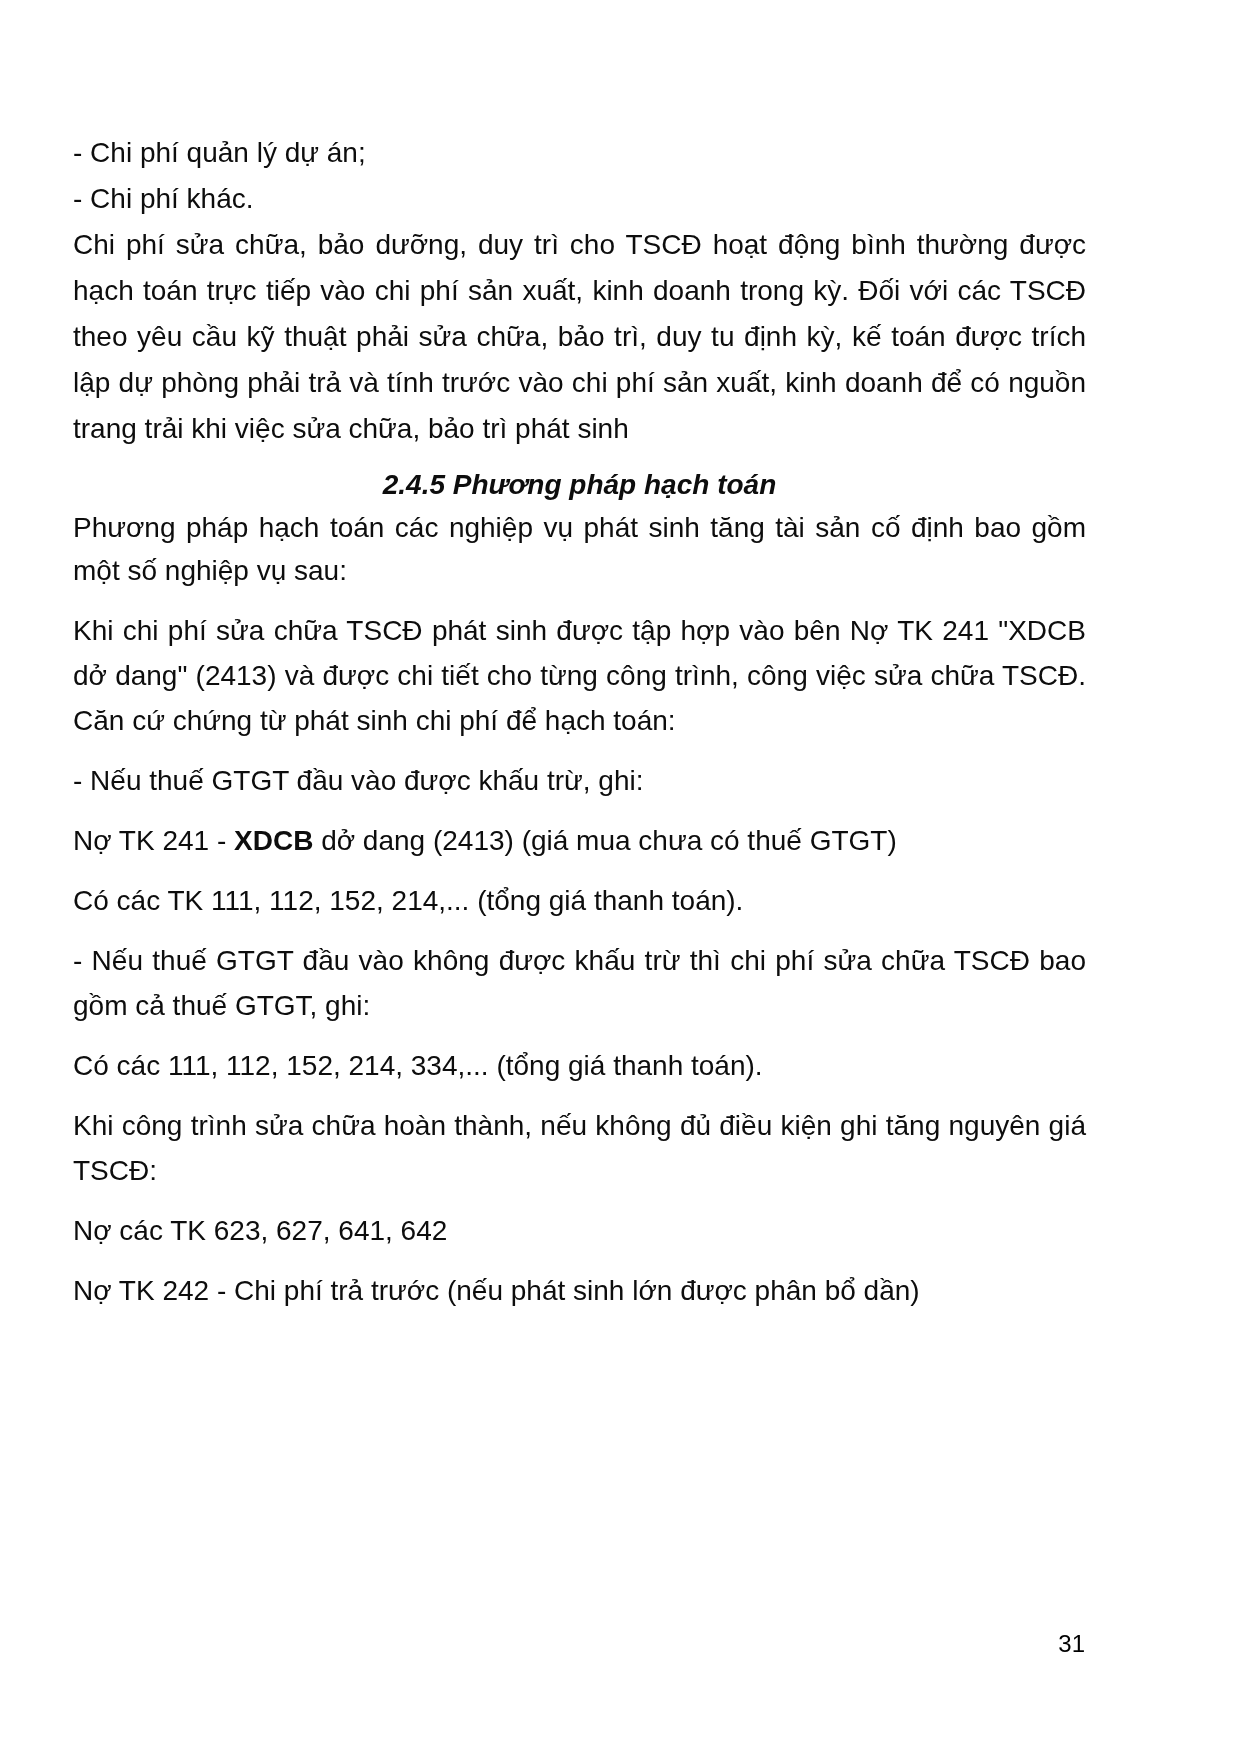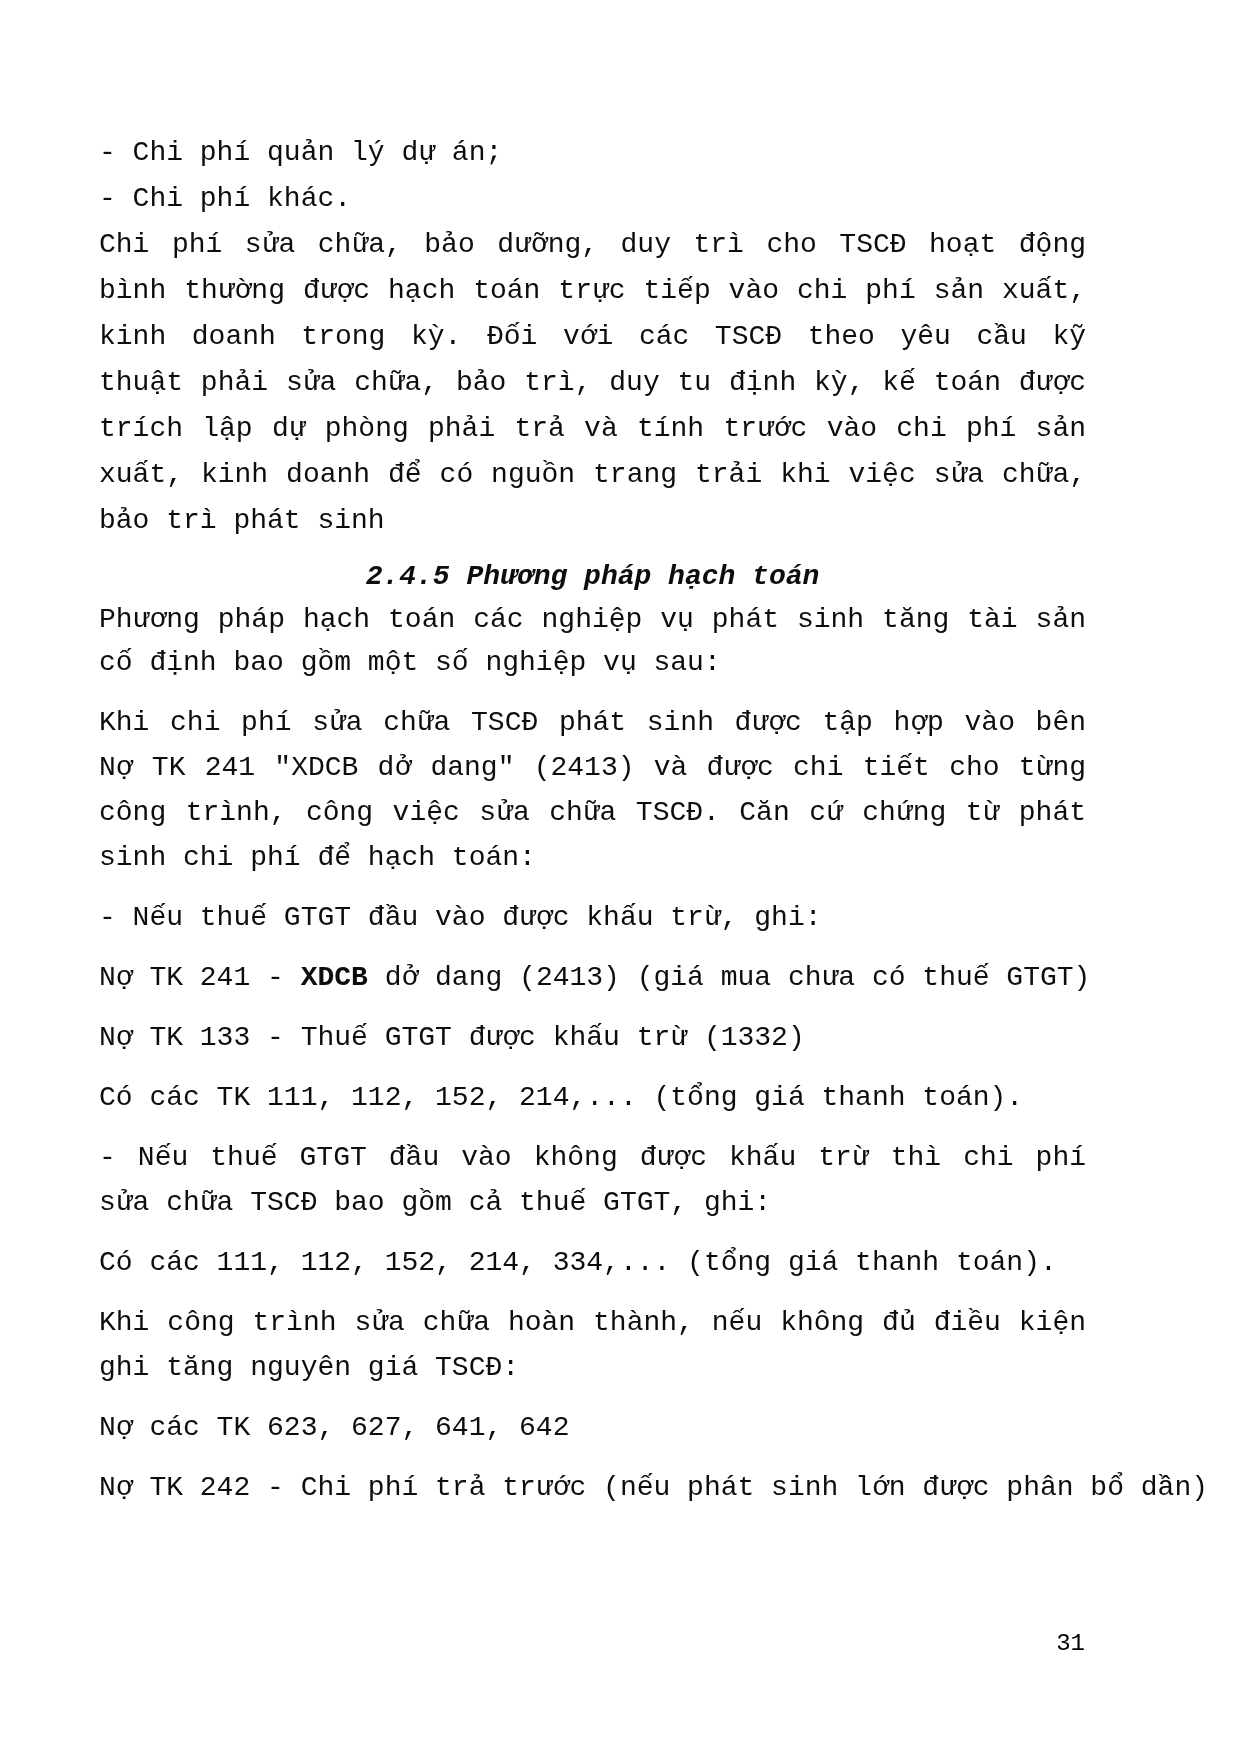--- a/index.html
+++ b/index.html
@@ -6,24 +6,24 @@
     margin: 0;
     padding: 0;
     background: #ffffff;
   }
   .page {
     position: relative;
     width: 1240px;
     height: 1754px;
     background: #ffffff;
     color: #0d0d0d;
-    font-family: Liberation Mono, monospace;
+    font-family: Liberation Sans, sans-serif;
     font-size: 28px;
     box-sizing: border-box;
-    padding: 130px 154px 0 99px;
+    padding: 130px 154px 0 73px;
     overflow: hidden;
   }
   .page p {
     margin: 0;
   }
   .item {
     line-height: 46px;
     text-align: left;
   }
   .para-tight {
@@ -78,21 +78,20 @@
   <p class="heading">2.4.5 Phương pháp hạch toán</p>
 
   <p class="para-first">Phương pháp hạch toán các nghiệp vụ phát sinh tăng tài sản cố định bao gồm một số nghiệp vụ sau:</p>
 
   <p class="para">Khi chi phí sửa chữa TSCĐ phát sinh được tập hợp vào bên Nợ TK 241 "XDCB dở dang" (2413) và được chi tiết cho từng công trình, công việc sửa chữa TSCĐ. Căn cứ chứng từ phát sinh chi phí để hạch toán:</p>
 
   <p class="line">- Nếu thuế GTGT đầu vào được khấu trừ, ghi:</p>
 
   <p class="line"><span>Nợ TK 241 - </span><span class="bold">XDCB</span><span> dở dang (2413) (giá mua chưa có thuế GTGT)</span></p>
 
-  <p class="line">Nợ TK 133 - Thuế GTGT được khấu trừ (1332)</p>
 
   <p class="line">Có các TK 111, 112, 152, 214,... (tổng giá thanh toán).</p>
 
   <p class="para">- Nếu thuế GTGT đầu vào không được khấu trừ thì chi phí sửa chữa TSCĐ bao gồm cả thuế GTGT, ghi:</p>
 
 
   <p class="line">Có các 111, 112, 152, 214, 334,... (tổng giá thanh toán).</p>
 
   <p class="para">Khi công trình sửa chữa hoàn thành, nếu không đủ điều kiện ghi tăng nguyên giá TSCĐ:</p>
 

